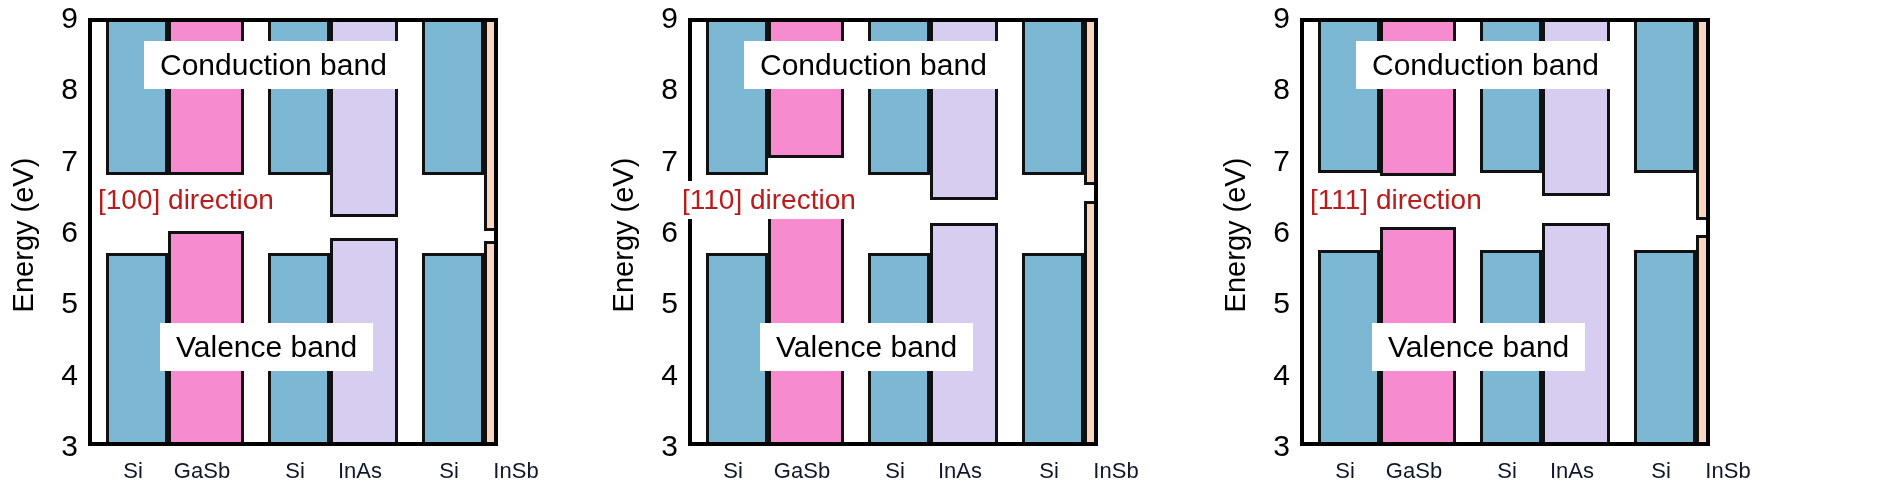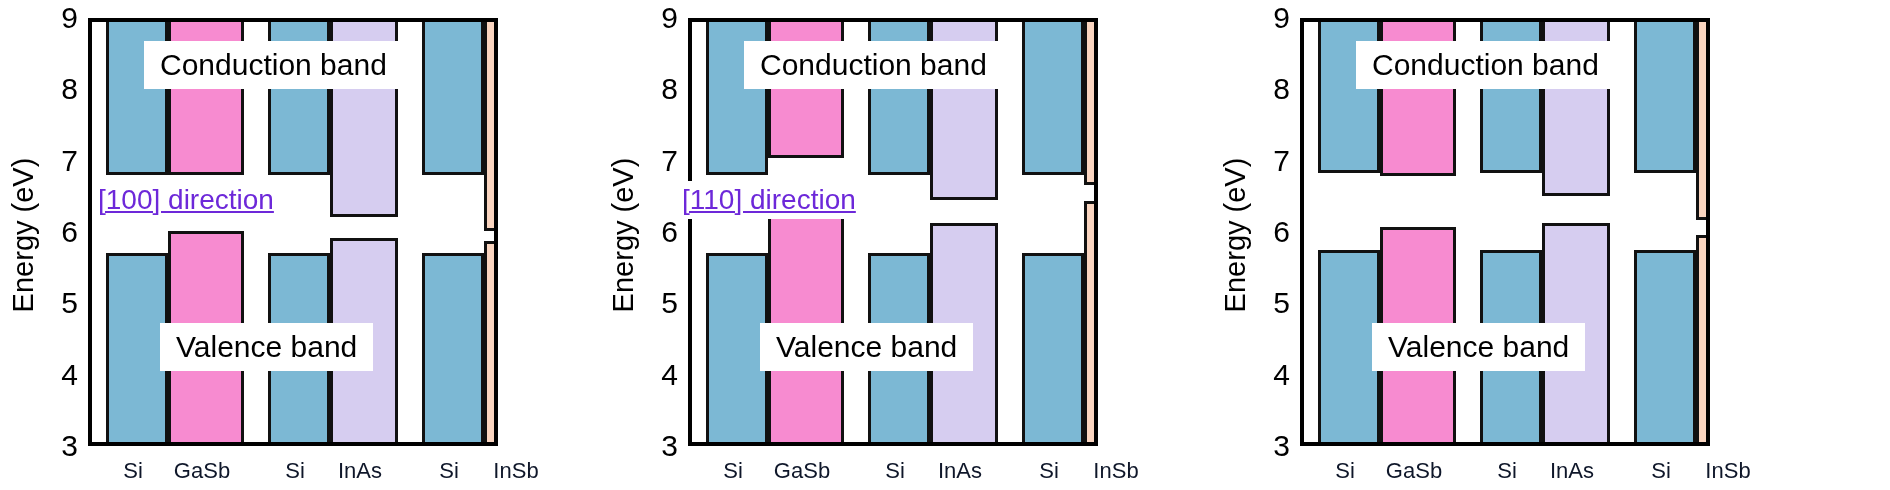--- a/index.html
+++ b/index.html
@@ -65,27 +65,26 @@
     font-size:30px;
     text-align:center;
     line-height:1;
     padding:9px 16px;
     white-space:nowrap;
     z-index:40;
   }
   .dir-caption{
     position:absolute;
     background:#ffffff;
-    color:#6d28d9;
+    color:#b91c1c;
     font-size:28px;
     line-height:1;
     padding:5px 6px;
     white-space:nowrap;
     z-index:45;
-    text-decoration:underline;
   }
   .xtick-label{
     position:absolute;
     font-size:22px;color:#0f172a;
     text-align:center;
     white-space:nowrap;
     line-height:1;
   }
 </style>
 </head>
@@ -191,20 +190,21 @@
         <div class="bar vb vb-bot-open" style="left: 176px; top: 228.267px; width: 62px; height: 203.733px; background: rgb(124, 184, 212);"></div>
         <div class="bar cb cb-top-open" style="left: 238px; top: -4px; width: 68px; height: 178.053px; background: rgb(214, 205, 240);"></div>
         <div class="bar vb vb-bot-open" style="left: 238px; top: 201.16px; width: 68px; height: 230.84px; background: rgb(214, 205, 240);"></div>
         <div class="bar cb cb-top-open" style="left: 330px; top: -4px; width: 62px; height: 155.227px; background: rgb(124, 184, 212);"></div>
         <div class="bar vb vb-bot-open" style="left: 330px; top: 228.267px; width: 62px; height: 203.733px; background: rgb(124, 184, 212);"></div>
         <div class="bar cb cb-top-open" style="left: 392px; top: -4px; width: 72px; height: 202.307px; background: rgb(250, 213, 192);"></div>
         <div class="bar vb vb-bot-open" style="left: 392px; top: 212.573px; width: 72px; height: 219.427px; background: rgb(250, 213, 192);"></div>
       </div>
       <div class="band-caption" style="left: 144px; top: 40.8267px;">Conduction band</div>
       <div class="band-caption" style="left: 160px; top: 323.307px;">Valence band</div>
+      <div class="dir-caption" style="left: 92px; top: 180.64px;">[111] direction</div>
       <div class="xtick-label" style="left: 92px; width: 82px; top: 460px;">Si</div>
       <div class="xtick-label" style="left: 154px; width: 96px; top: 460px;">GaSb</div>
       <div class="xtick-label" style="left: 254px; width: 82px; top: 460px;">Si</div>
       <div class="xtick-label" style="left: 316px; width: 88px; top: 460px;">InAs</div>
       <div class="xtick-label" style="left: 408px; width: 82px; top: 460px;">Si</div>
       <div class="xtick-label" style="left: 470px; width: 92px; top: 460px;">InSb</div>
     </div>
   </div>
 
 </body></html>

